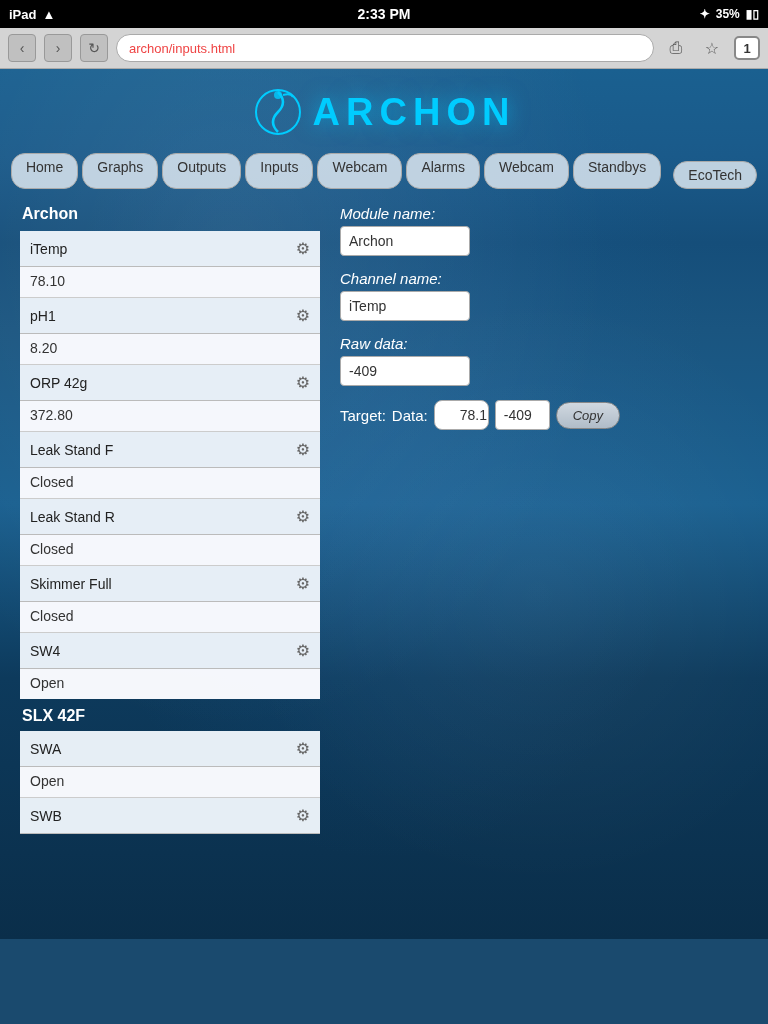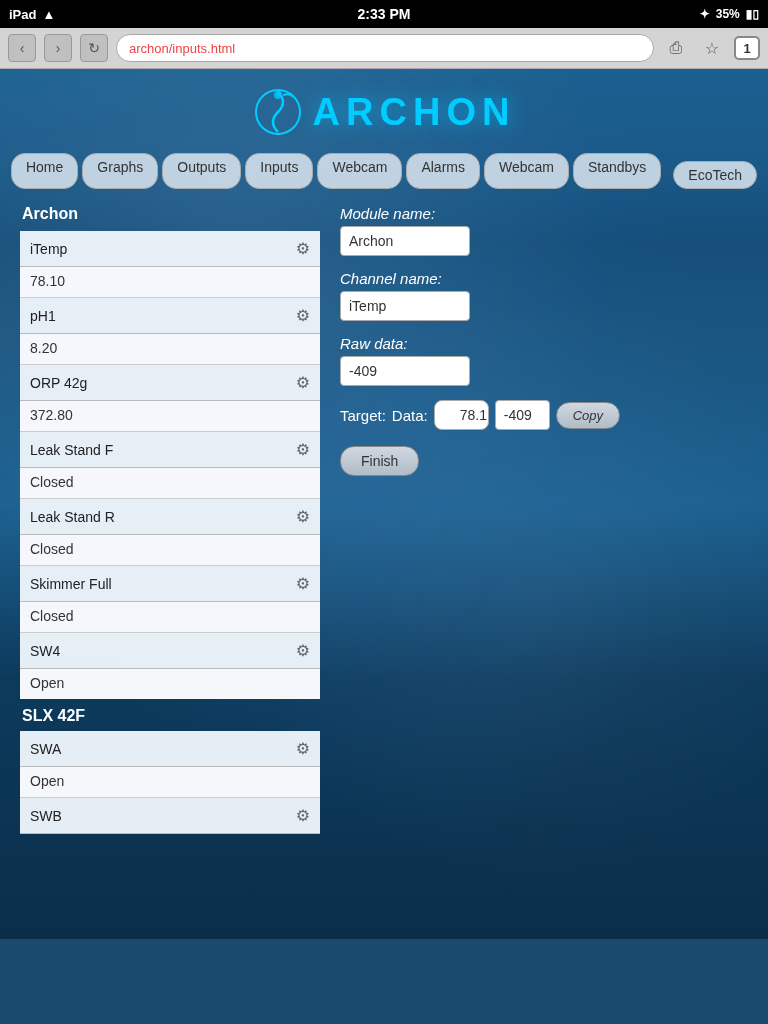--- a/index.html
+++ b/index.html
@@ -491,19 +491,16 @@
       </div>
 
       <div class="target-row">
         <span class="target-label">Target:</span>
         <span class="target-label">Data:</span>
         <div class="target-val-box">78.1</div>
         <div class="data-val-box">-409</div>
         <button class="copy-btn">Copy</button>
       </div>
 
-      <div>
-        <button class="finish-btn">Finish</button>
-      </div>
 
     </div>
   </div>
 </div>
 
 </body></html>

